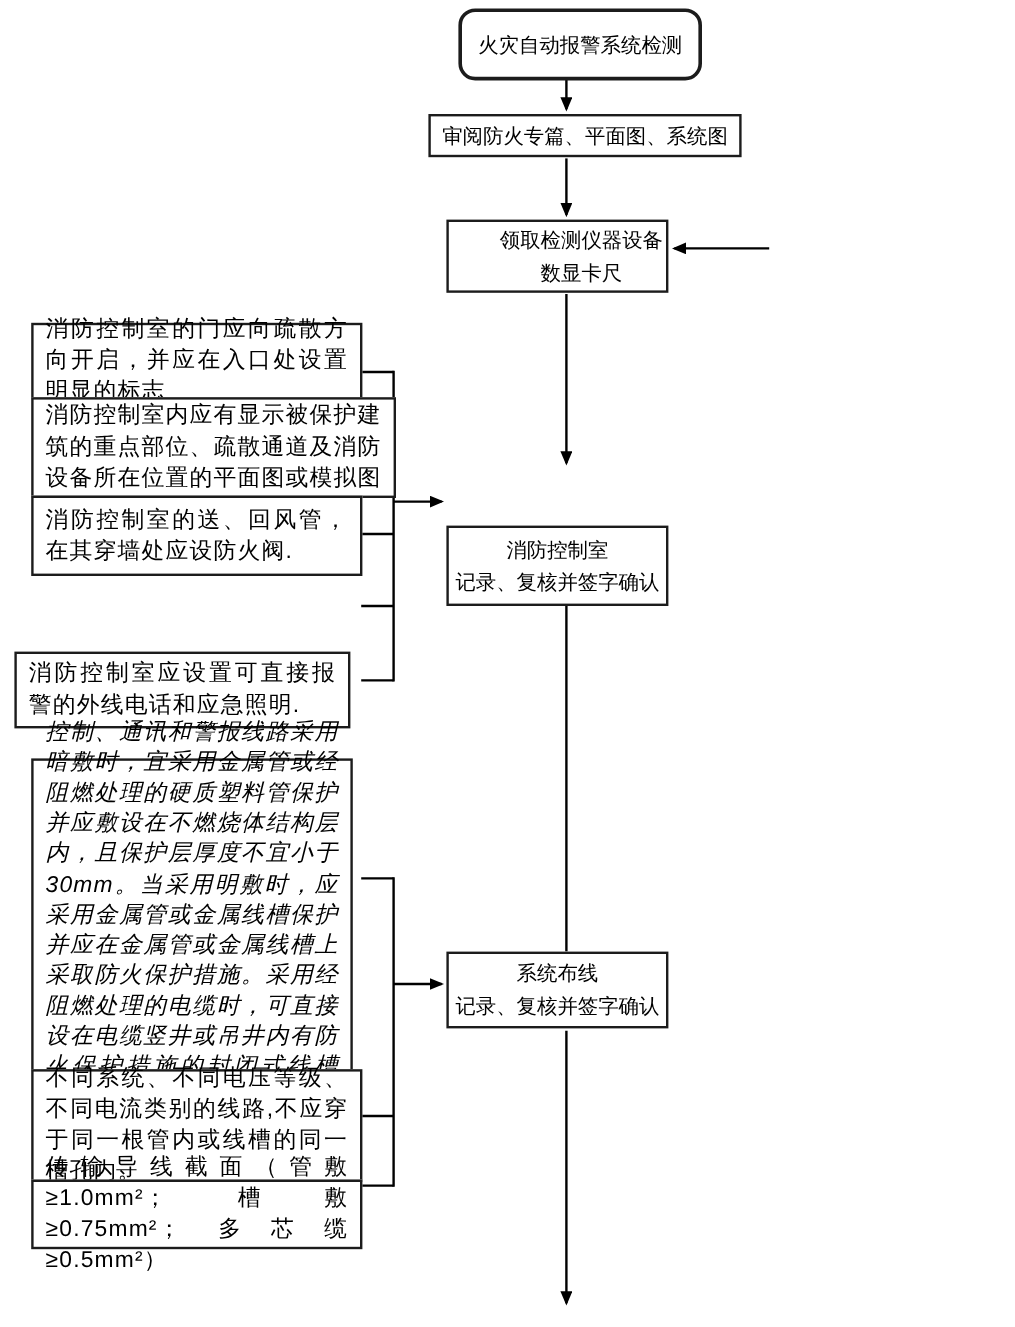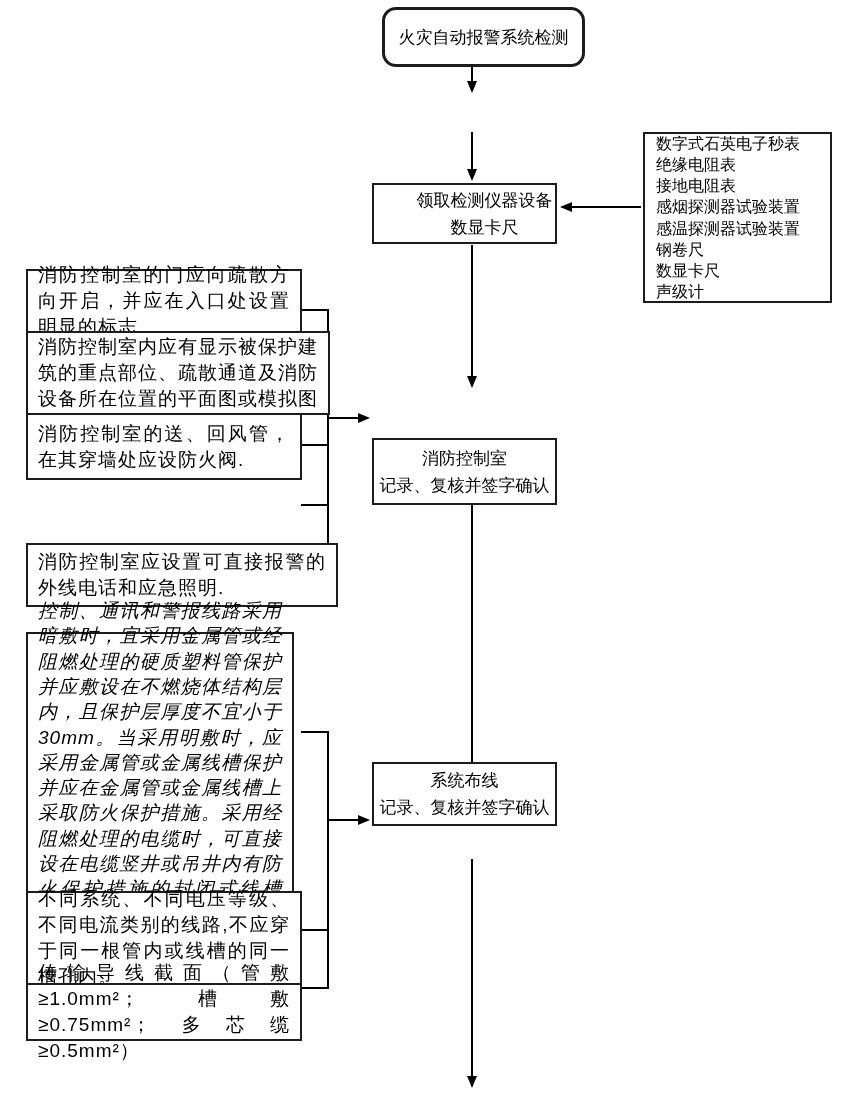--- a/index.html
+++ b/index.html
@@ -89,57 +89,50 @@
     <line x1="301" y1="930" x2="328" y2="930"></line>
     <line x1="301" y1="988" x2="328" y2="988"></line>
     <line x1="328" y1="731" x2="328" y2="989"></line>
     <line x1="328" y1="820" x2="368" y2="820" marker-end="url(#arrow)"></line>
   </svg>
 
   <div class="box node start-node" style="left:370px; top:7px; width:203px; height:60px;margin-left:12px;">
     <div>火灾自动报警系统检测</div>
   </div>
 
+  <div class="box node" style="left:357px; top:95px; width:261px; height:36px;">
+    <div>审阅防火专篇、平面图、系统图</div>
+  </div>
 
   <div class="box node" style="left:372px; top:183px; width:185px; height:61px;padding-left:40px;">
     <div>领取检测仪器设备</div>
     <div>数显卡尺</div>
   </div>
 
   <div class="box node" style="left:372px; top:390px; width:185px; height:67px;margin-top:48px;">
     <div>消防控制室</div>
     <div>记录、复核并签字确认</div>
   </div>
 
-  <div class="box node" style="left:372px; top:762px; width:185px; height:64px;">
+  <div class="box node" style="left:372px; top:793px; width:185px; height:64px;">
     <div>系统布线</div>
     <div>记录、复核并签字确认</div>
   </div>
 
-  <div class="box equipbox" style="left:643px; top:132px; width:189px; height:171px;">
-    <div>数字式石英电子秒表</div>
-    <div>绝缘电阻表</div>
-    <div>接地电阻表</div>
-    <div>感烟探测器试验装置</div>
-    <div>感温探测器试验装置</div>
-    <div>钢卷尺</div>
-    <div>数显卡尺</div>
-    <div>声级计</div>
-  </div>
 
   <div class="box leftbox" style="left:26px; top:269px; width:276px; height:64px;">
     <div>消防控制室的门应向疏散方向开启，并应在入口处设置明显的标志</div>
   </div>
   <div class="box leftbox" style="left:26px; top:331px; width:304px; height:84px;">
     <div>消防控制室内应有显示被保护建筑的重点部位、疏散通道及消防设备所在位置的平面图或模拟图</div>
   </div>
   <div class="box leftbox" style="left:26px; top:413px; width:276px; height:67px;align-items:flex-end;">
     <div>消防控制室的送、回风管，在其穿墙处应设防火阀.</div>
   </div>
-  <div class="box leftbox" style="left:26px; top:543px; width:312px; height:64px;">
+  <div class="box leftbox" style="left:12px; top:543px; width:280px; height:64px;">
     <div>消防控制室应设置可直接报警的外线电话和应急照明.</div>
   </div>
 
   <div class="box leftbox tall" style="left:26px; top:632px; width:268px; height:261px;font-style:italic;">
     <div>控制、通讯和警报线路采用暗敷时，宜采用金属管或经阻燃处理的硬质塑料管保护并应敷设在不燃烧体结构层内，且保护层厚度不宜小于 30mm。当采用明敷时，应采用金属管或金属线槽保护并应在金属管或金属线槽上采取防火保护措施。采用经阻燃处理的电缆时，可直接设在电缆竖井或吊井内有防火保护措施的封闭式线槽内。</div>
   </div>
   <div class="box leftbox" style="left:26px; top:891px; width:276px; height:94px;">
     <div>不同系统、不同电压等级、不同电流类别的线路,不应穿于同一根管内或线槽的同一槽孔内。</div>
   </div>
   <div class="box leftbox" style="left:26px; top:983px; width:276px; height:58px;">

